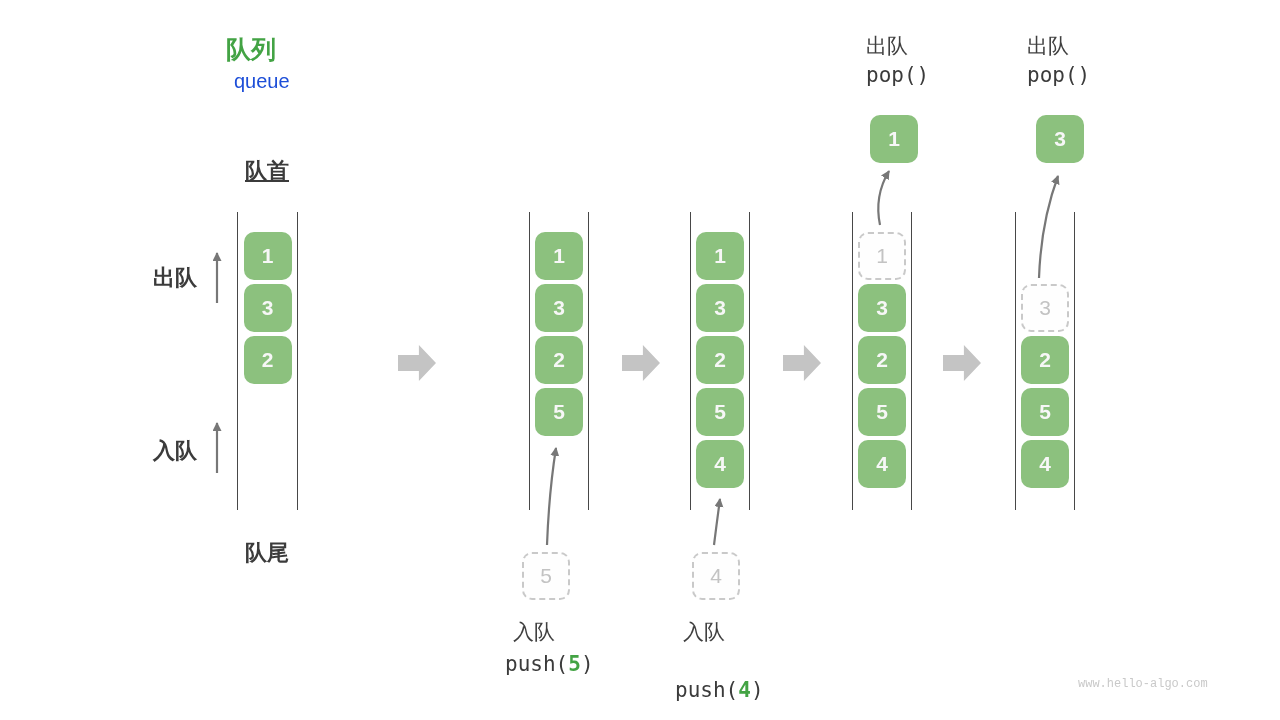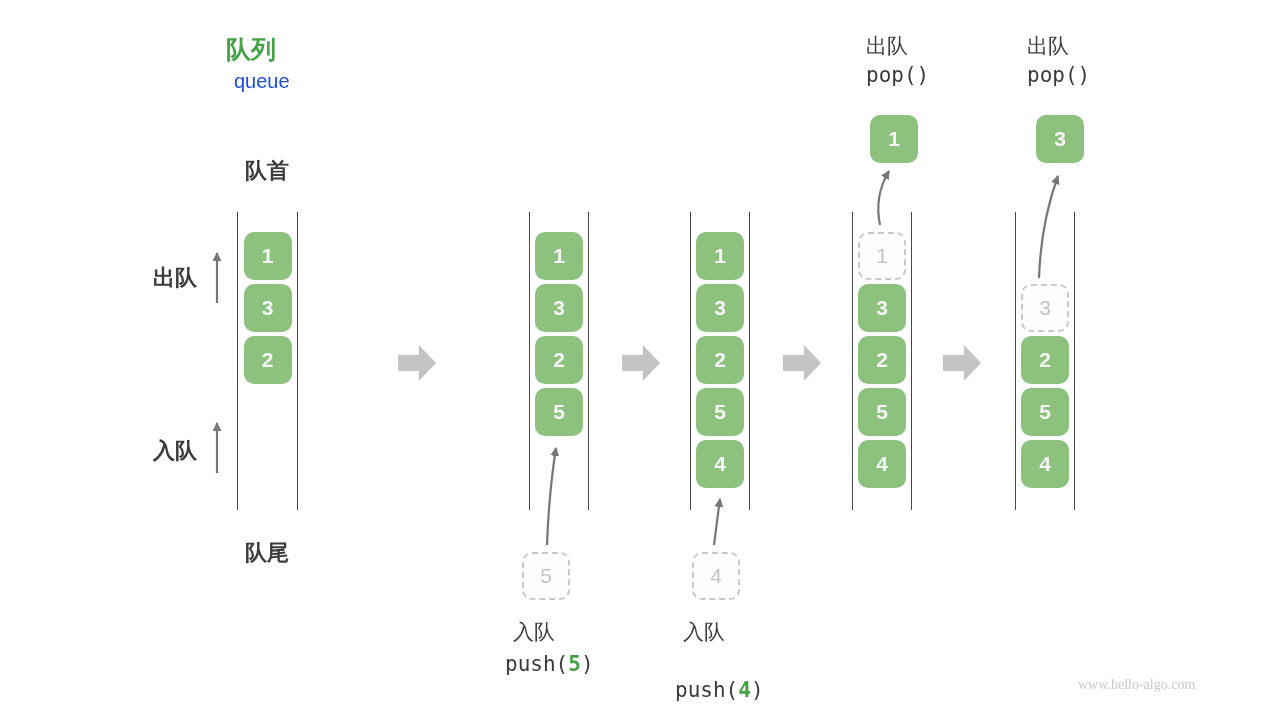--- a/index.html
+++ b/index.html
@@ -15,33 +15,33 @@
   .func .arg{color:var(--accent,#43a344);font-weight:bold;}
   .walls{position:absolute;border-left:1.5px solid var(--wall,#474747);
          border-right:1.5px solid var(--wall,#474747);box-sizing:border-box;}
   .box{position:absolute;width:48px;height:48px;border-radius:10px;box-sizing:border-box;
        background:var(--green,#8cc17e);color:#f7f7f7;display:flex;align-items:center;
        justify-content:center;font-size:21px;font-weight:bold;}
   .box.ghost{background:#fefefe;border:2px dashed var(--dash,#c9c9c9);
              color:var(--ghosttext,#c3c3c3);font-weight:normal;}
   .block-arrow{position:absolute;width:38px;height:36px;background:var(--blockarrow,#c4c4c4);
        clip-path:polygon(0 28%,55% 28%,55% 0,100% 50%,55% 100%,55% 72%,0 72%);}
-  .watermark{font-family:Liberation Serif, serif;
-             font-size:14px;color:var(--watermark,#c9c9c9);}
+  .watermark{font-family:Liberation Mono, monospace;
+             font-size:12px;color:var(--watermark,#c9c9c9);}
   svg{position:absolute;left:0;top:0;}
 </style>
 </head>
 <body>
 
 <div id="canvas">
 
   <div class="abs title" style="left:226px;top:33px;">队列</div>
   <div class="abs subtitle" style="left:234px;top:70px;">queue</div>
 
-  <div class="abs side-label" style="left:245px;top:156px;">队首</div>
+  <div class="abs side-label" style="left:245px;top:156px;text-decoration:underline;">队首</div>
   <div class="abs side-label" style="left:245px;top:538px;">队尾</div>
   <div class="abs side-label" style="left:153px;top:263px;">出队</div>
   <div class="abs side-label" style="left:153px;top:436px;">入队</div>
 
   <svg width="1280" height="720">
     <defs>
       <marker id="ah" markerUnits="userSpaceOnUse" markerWidth="11" markerHeight="11" refX="8" refY="4.5" orient="auto">
         <path d="M0,0 L9,4.5 L0,9 Z" fill="#777777"></path>
       </marker>
     </defs>

